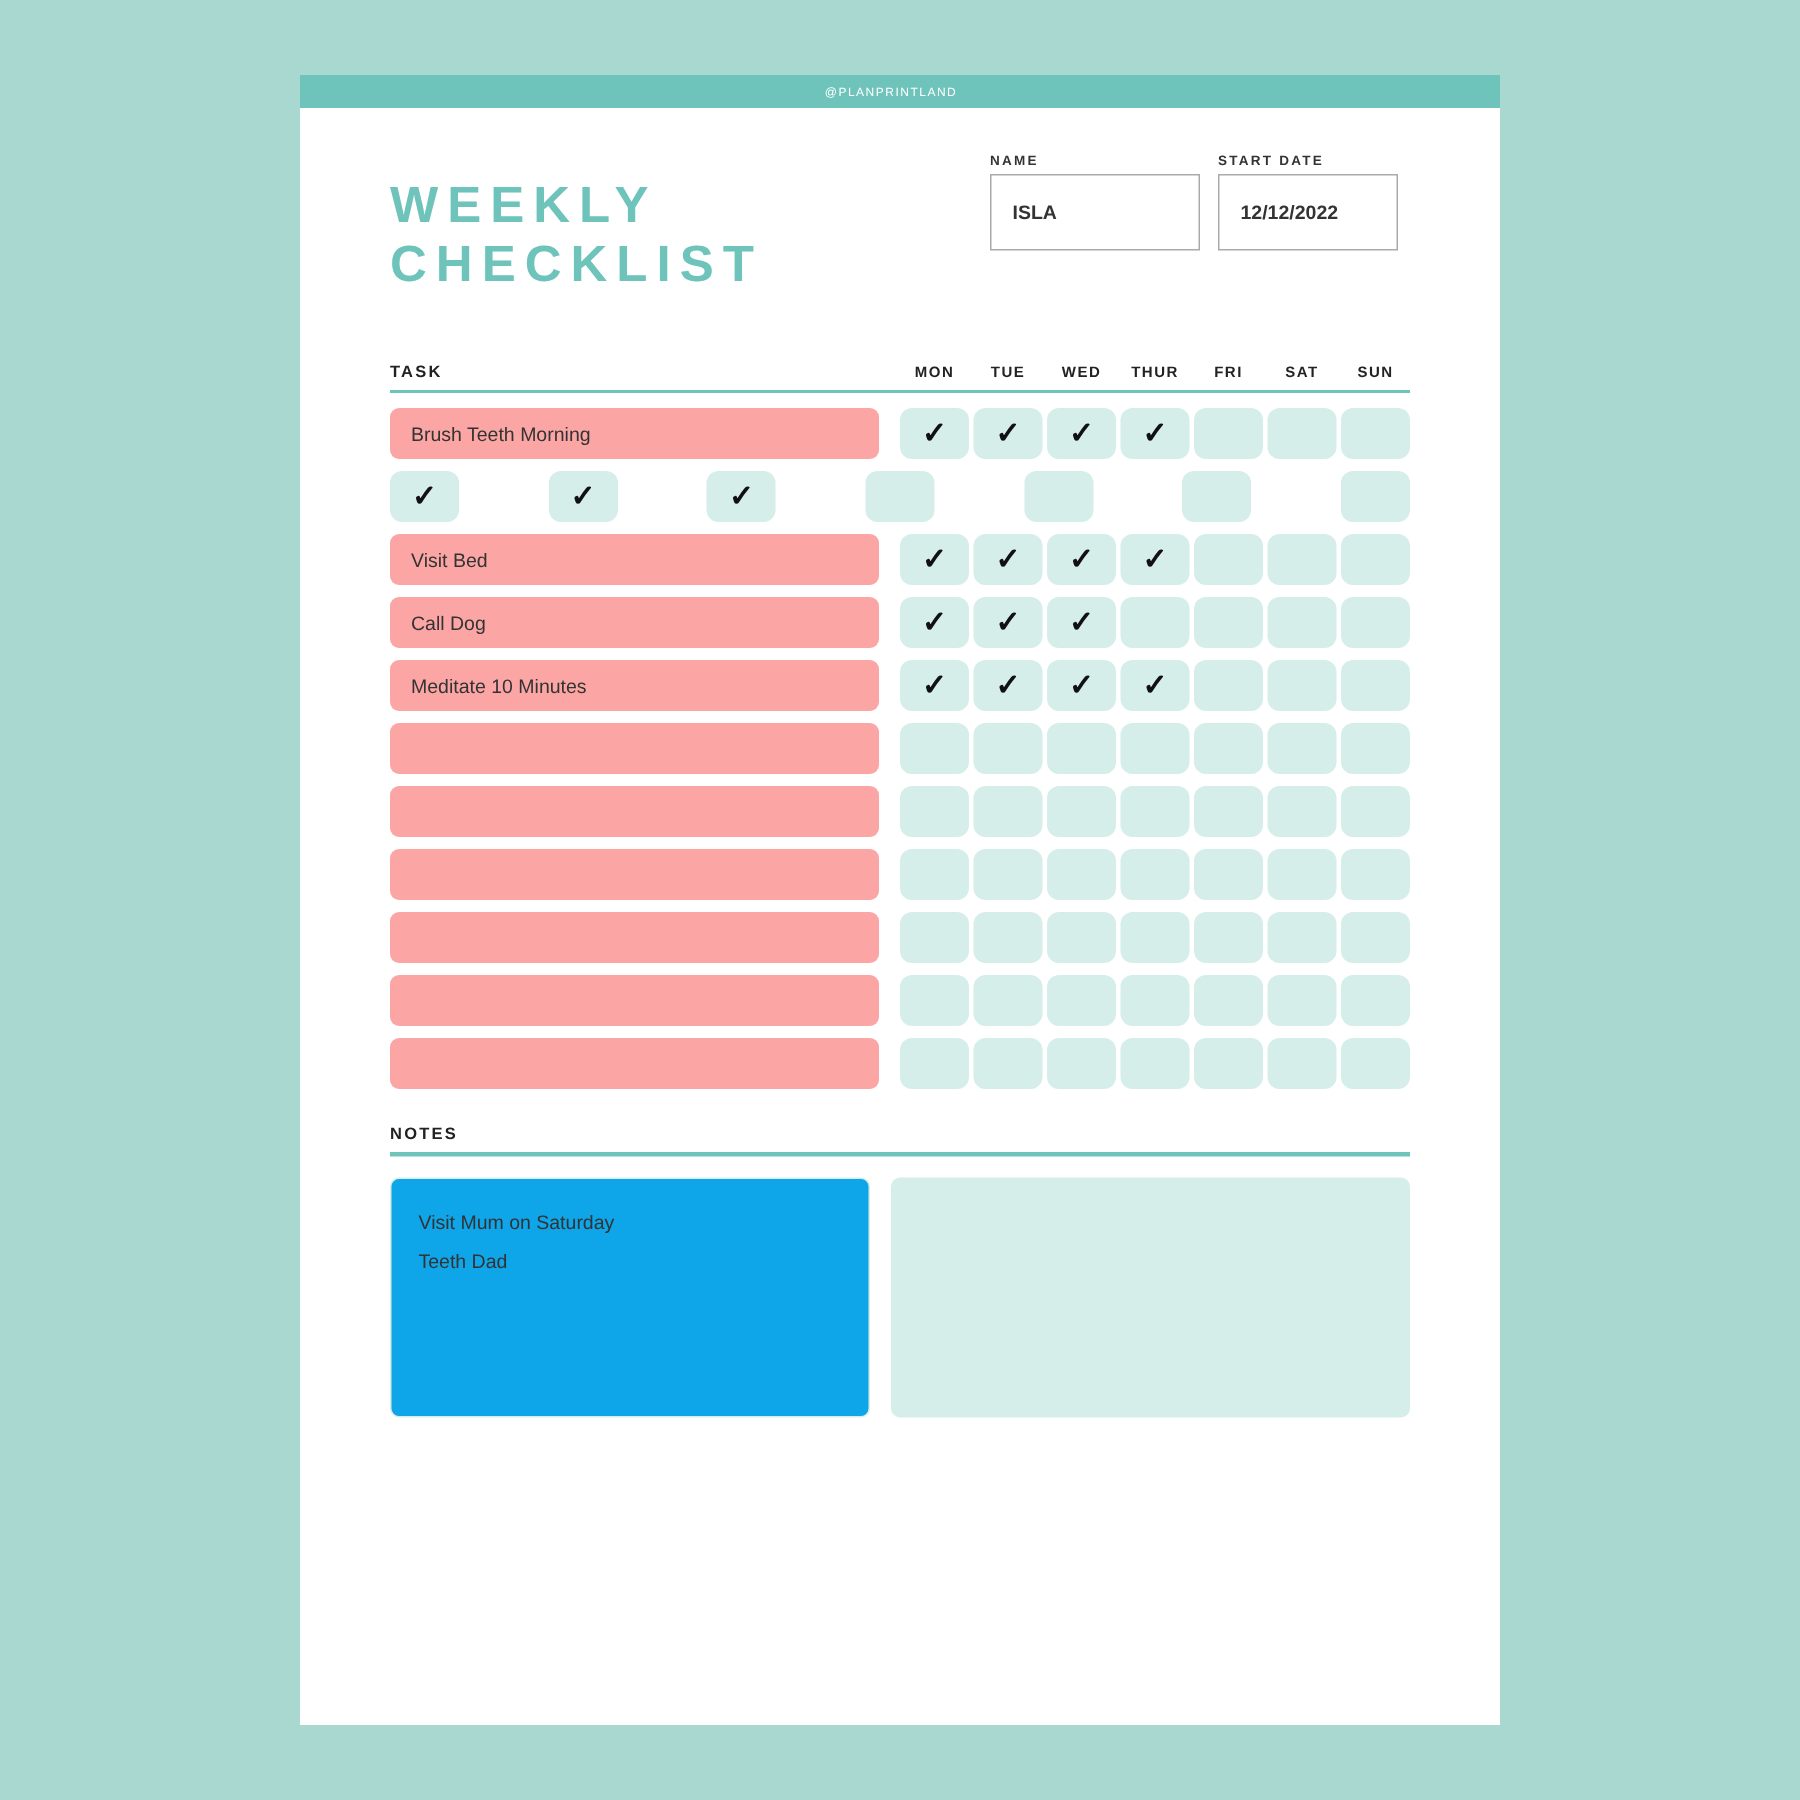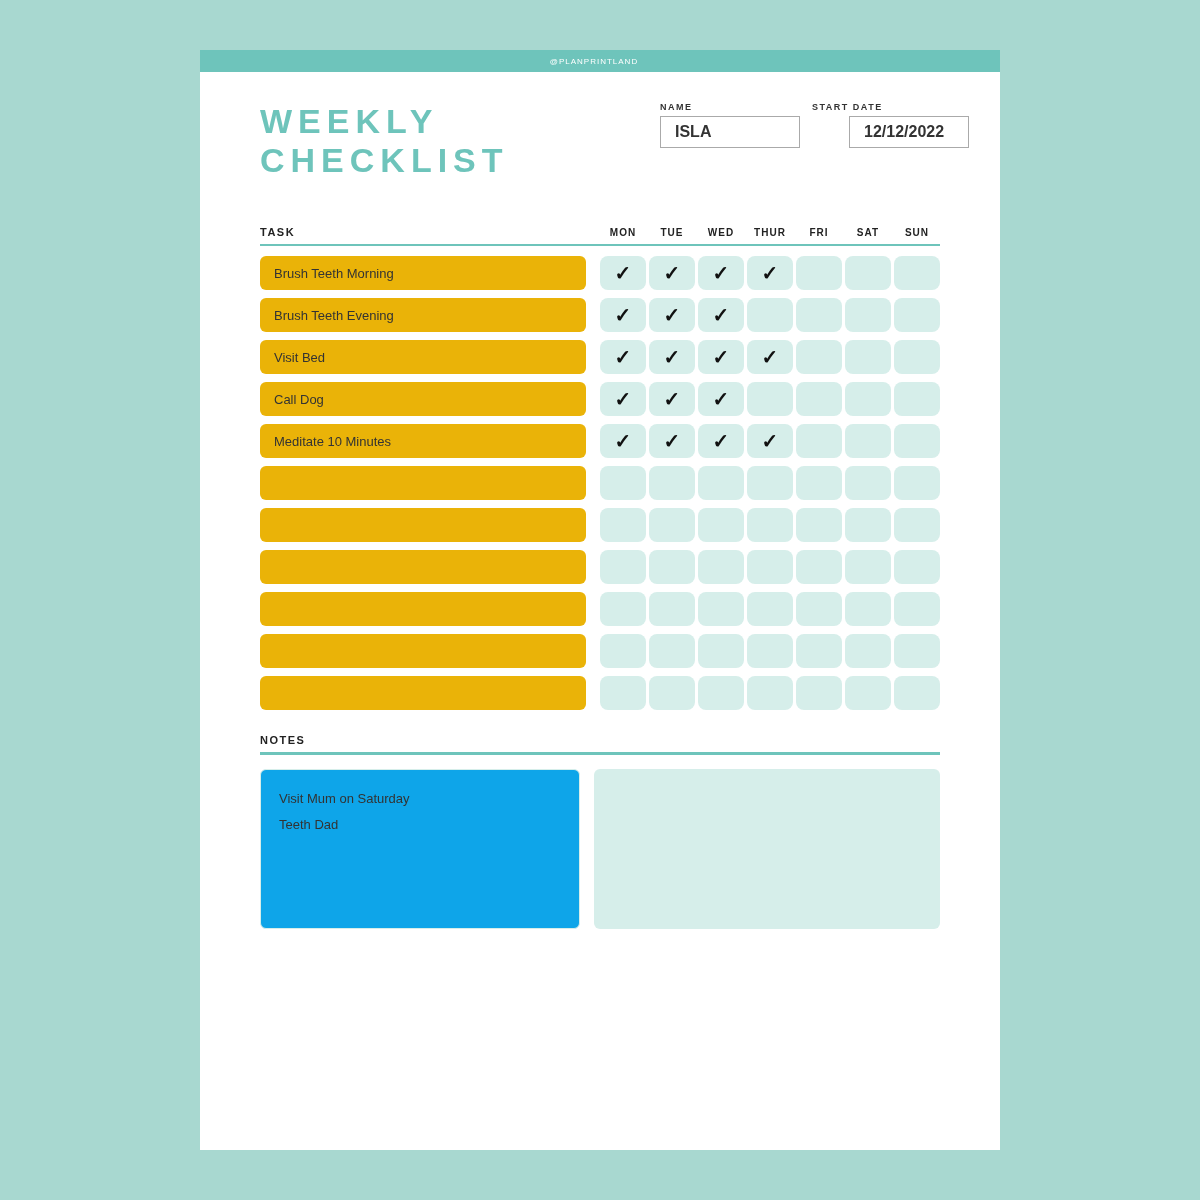--- a/index.html
+++ b/index.html
@@ -41,20 +41,21 @@
       align-items: flex-start;
       justify-content: space-between;
       margin-bottom: 30px;
     }
     .title {
       color: #6ec4bb;
       font-size: 34px;
       font-weight: 700;
       letter-spacing: 6px;
       text-transform: uppercase;
+      margin-top: 16px;
     }
     .header-fields {
       display: flex;
       flex-direction: column;
       gap: 10px;
       min-width: 280px;
     }
     .field-row {
       display: flex;
       gap: 12px;
@@ -67,32 +68,31 @@
     }
     .field-label {
       font-size: 9px;
       font-weight: 700;
       letter-spacing: 1.5px;
       color: #333;
       text-transform: uppercase;
     }
     .field-value {
       border: 1.5px solid #aaa;
-      padding: 6px 14px;
-      font-size: 16px;
+      padding: 17px 14px;
+      font-size: 13px;
       font-weight: 600;
       color: #333;
       min-width: 120px;
     }
     .field-value.name-field {
       min-width: 140px;
     }
     .field-value.date-field {
       min-width: 120px;
-      margin-left: 37px;
     }
     .checklist-section {
       margin-top: 10px;
     }
     .checklist-header {
       display: flex;
       align-items: center;
       border-bottom: 2.5px solid #6ec4bb;
       padding-bottom: 6px;
       margin-bottom: 10px;
@@ -123,21 +123,21 @@
     .checklist-row {
       display: flex;
       align-items: center;
       margin-bottom: 8px;
     }
     .task-cell {
       flex: 0 0 340px;
       padding-right: 14px;
     }
     .task-box {
-      background-color: #eab308;
+      background-color: #fca5a5;
       border-radius: 6px;
       padding: 9px 14px;
       font-size: 13px;
       color: #333;
       min-height: 34px;
       display: flex;
       align-items: center;
     }
     .task-box.empty {
       min-height: 34px;
@@ -254,23 +254,20 @@
               </div>
               <div class="day-cell">
                 <span class="checkmark">✓</span>
               </div>
               <div class="day-cell"></div>
               <div class="day-cell"></div>
               <div class="day-cell"></div>
             </div>
           </div>
           <div class="checklist-row">
-            <div class="task-cell">
-              <div class="task-box">Brush Teeth Evening</div>
-            </div>
             <div class="day-cells">
               <div class="day-cell">
                 <span class="checkmark">✓</span>
               </div>
               <div class="day-cell">
                 <span class="checkmark">✓</span>
               </div>
               <div class="day-cell">
                 <span class="checkmark">✓</span>
               </div>

